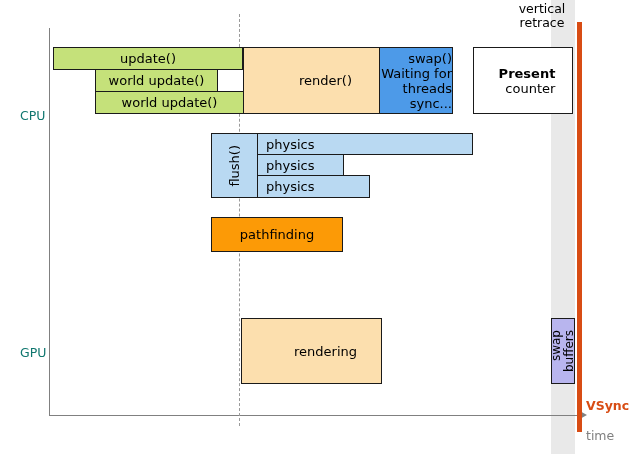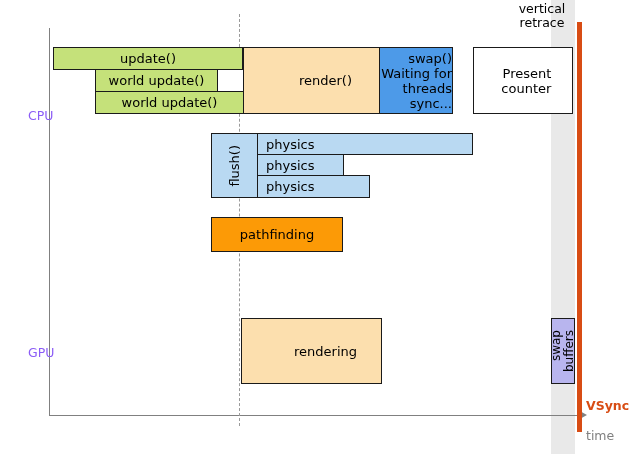--- a/index.html
+++ b/index.html
@@ -22,37 +22,37 @@
   .lbl-retrace{position:absolute;left:498px;top:2px;width:88px;text-align:center;
                font-size:12.5px;line-height:14px;color:#000;}
   .lbl-vsync{position:absolute;left:586px;top:398px;font-size:12.5px;color:#d84c14;font-weight:bold;}
   .lbl-time{position:absolute;left:586px;top:428px;font-size:12.5px;color:#808080;}
 
   
   .dash-line{position:absolute;left:239px;top:14px;width:0;height:412px;
              border-left:1px dashed #9a9a9a;}
 
   
-  .side-label{position:absolute;font-size:12.5px;color:#8b5cf6;margin-left:8px;}
+  .side-label{position:absolute;font-size:12.5px;color:#0f766e;}
   #lbl-cpu{left:20px;top:108px;}
   #lbl-gpu{left:20px;top:345px;}
 
   
   .blk{position:absolute;box-sizing:border-box;border:1px solid #1a1a1a;
        display:flex;align-items:center;justify-content:center;
        font-size:13px;line-height:15px;text-align:right;color:#000;}
   .blk.green{background:#c5e17a;}
   .blk.peach{background:#fcdfae;padding-left:28px;}
   .blk.blue{background:#4d9ae8;}
   .blk.lblue{background:#b9d9f2;}
   .blk.orange{background:#fc9a06;}
   .blk.white{background:#ffffff;}
   .blk.purple{background:#b8b5ee;}
   .vert{writing-mode:vertical-rl;transform:rotate(180deg);}
-  .bold{font-weight:normal;padding-left:8px;}
+  .bold{font-weight:bold;padding-left:8px;}
   .stack{display:block;}
 
   
   #cpu-update        {left:53px; top:47px;  width:190px;height:23px;}
   #cpu-world-1       {left:95px; top:69px;  width:123px;height:23px;}
   #cpu-world-1-gap   {left:217px;top:69px;  width:27px; height:23px;}
   #cpu-world-2       {left:95px; top:91px;  width:149px;height:23px;}
   #cpu-render        {left:243px;top:47px;  width:137px;height:67px;}
   #cpu-swap          {left:379px;top:47px;  width:74px; height:67px;}
   #cpu-present       {left:473px;top:47px;  width:100px;height:67px;}

